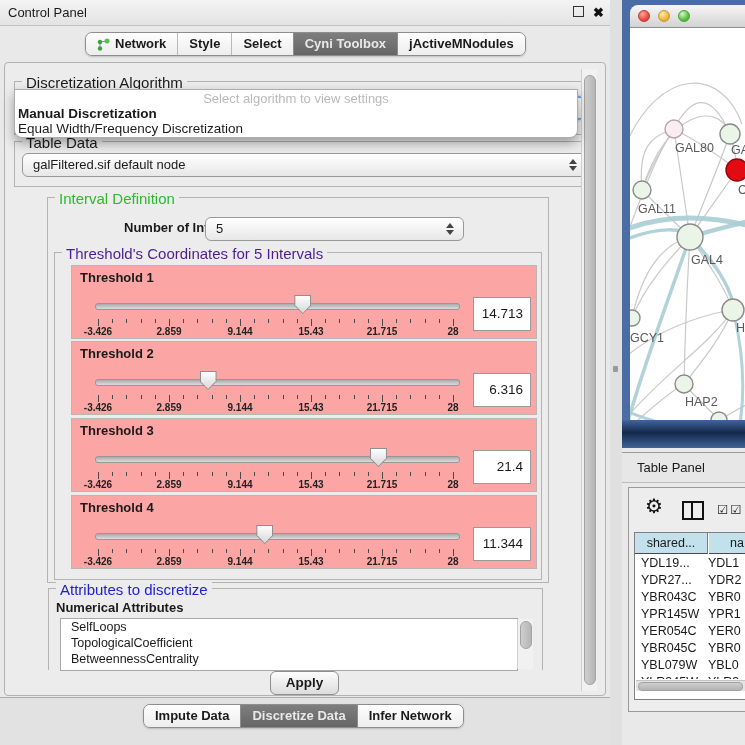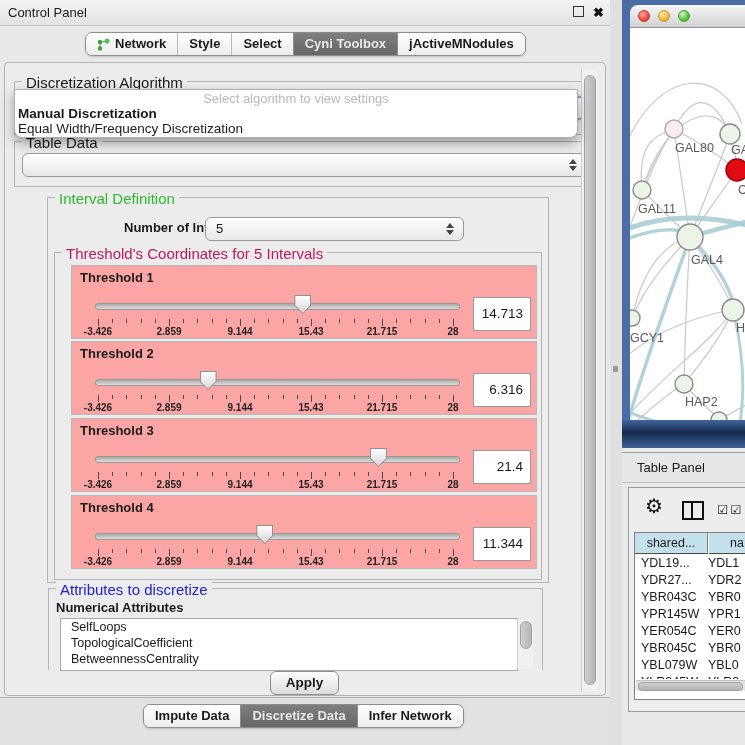--- a/index.html
+++ b/index.html
@@ -143,40 +143,41 @@
       <div class="ph">Select algorithm to view settings</div>
       <div id="algo-options">
           <div class="opt first">Manual Discretization</div>
           <div class="opt">Equal Width/Frequency Discretization</div>
         </div>
     </div>
 
     <div class="group" style="left:9px;top:78px;width:579px;height:44px;">
       <div class="glabel">Table Data</div>
       <div class="combo" style="left:7px;top:11px;width:565px;">
+        <span>galFiltered.sif default node</span>
         <span class="stepper">
             <i class="arr-up"></i>
             <i class="arr-dn"></i>
           </span>
       </div>
     </div>
 
     <div class="group" style="left:42px;top:134px;width:500px;height:384px;">
       <div class="glabel" id="interval-title" style="color: rgb(46, 184, 46);">Interval Definition</div>
       <div style="position:absolute;left:76px;top:22px;font-size:13px;font-weight:bold;">Number of Intervals</div>
       <div class="combo" style="left:157px;top:19px;width:259px;">
         <span>5</span>
         <span class="stepper">
             <i class="arr-up"></i>
             <i class="arr-dn"></i>
           </span>
       </div>
 
       <div class="group" style="left:6px;top:54px;width:486px;height:326px;">
-        <div class="glabel" id="thresholds-title" style="color: #be185d;">Threshold's Coordinates for 5 Intervals</div>
+        <div class="glabel" id="thresholds-title" style="color: #4c1d95;">Threshold's Coordinates for 5 Intervals</div>
         <div id="threshold-panels">
             <div class="tpanel" style="top: 12px;">
               <div class="tt">Threshold 1</div>
               <div class="track"></div>
               <div class="tick" style="left: 26px; height: 7px;"></div>
               <div class="tick" style="left: 40.2px; height: 4px;"></div>
               <div class="tick" style="left: 54.4px; height: 4px;"></div>
               <div class="tick" style="left: 68.6px; height: 4px;"></div>
               <div class="tick" style="left: 82.8px; height: 4px;"></div>
               <div class="tick" style="left: 97px; height: 7px;"></div>

